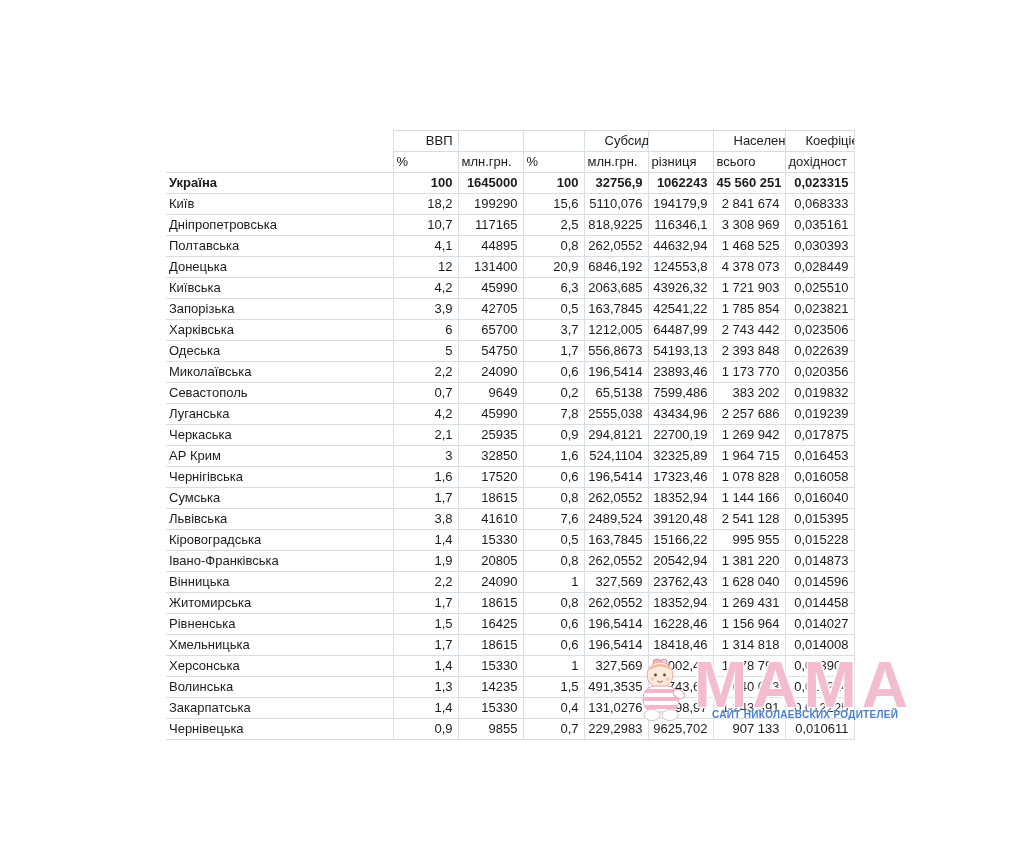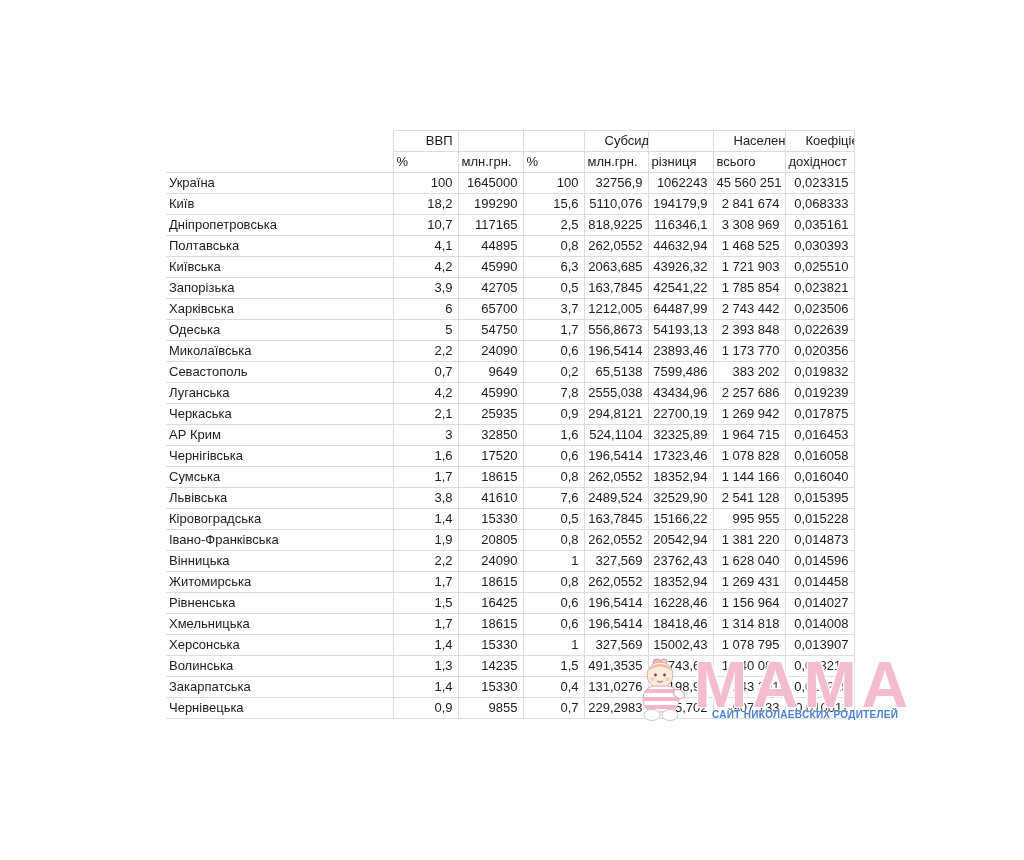--- a/index.html
+++ b/index.html
@@ -9,21 +9,21 @@
   #sheet{position:absolute;left:166px;top:130px;}
   table.grid{border-collapse:collapse;table-layout:fixed;width:688px;}
   table.grid td,table.grid th{height:20px;padding:0 5px 0 3px;font-size:13px;font-weight:normal;
       line-height:20px;white-space:nowrap;overflow:hidden;box-sizing:border-box;
       border-right:1px solid #d6dde6;border-bottom:1px solid #d6dde6;text-align:left;vertical-align:middle;}
   table.grid .num{text-align:right;padding-right:5px;}
   table.grid .c-name{padding-left:3px;}
   tr.hdr1 th{border-top:1px solid #d6dde6;padding-left:20px;}
   tr.hdr1 th.c-name{border-top:none;border-bottom:none;}
   tr.hdr1 th.h-gdp{text-align:right;}
-  tr.bold td{font-weight:normal;}
+  tr.bold td{font-weight:bold;}
   
   #wm{position:absolute;left:0;top:0;width:1024px;height:860px;pointer-events:none;}
   #wm-title{position:absolute;left:694px;top:660px;width:172px;height:50px;
       font-size:64px;font-weight:bold;line-height:50px;letter-spacing:5px;
       color:rgba(243,179,201,0.88);
       text-shadow:-1px -1px 0 #fff,1px -1px 0 #fff,-1px 1px 0 #fff,1px 1px 0 #fff,0 0 4px #ffffff;}
   #wm-sub{position:absolute;left:676px;top:709px;width:190px;
       font-size:10px;font-weight:bold;letter-spacing:0.3px;color:#4b7fd2;
       text-shadow:0 0 2px #fff,0 0 2px #fff;margin-left:36px;}
   #wm-baby{position:absolute;left:637px;top:658px;}
@@ -102,20 +102,30 @@
       <td class="c-name">Полтавська</td>
       <td class="num">4,1</td>
       <td class="num">44895</td>
       <td class="num">0,8</td>
       <td class="num">262,0552</td>
       <td class="num">44632,94</td>
       <td class="num">1 468 525</td>
       <td class="num">0,030393</td>
     </tr>
           <tr>
+      <td class="c-name">Донецька</td>
+      <td class="num">12</td>
+      <td class="num">131400</td>
+      <td class="num">20,9</td>
+      <td class="num">6846,192</td>
+      <td class="num">124553,8</td>
+      <td class="num">4 378 073</td>
+      <td class="num">0,028449</td>
+    </tr>
+          <tr>
       <td class="c-name">Київська</td>
       <td class="num">4,2</td>
       <td class="num">45990</td>
       <td class="num">6,3</td>
       <td class="num">2063,685</td>
       <td class="num">43926,32</td>
       <td class="num">1 721 903</td>
       <td class="num">0,025510</td>
     </tr>
           <tr>
@@ -217,21 +227,21 @@
       <td class="num">18352,94</td>
       <td class="num">1 144 166</td>
       <td class="num">0,016040</td>
     </tr>
           <tr>
       <td class="c-name">Львівська</td>
       <td class="num">3,8</td>
       <td class="num">41610</td>
       <td class="num">7,6</td>
       <td class="num">2489,524</td>
-      <td class="num">32529,90</td>
+      <td class="num">39120,48</td>
       <td class="num">2 541 128</td>
       <td class="num">0,015395</td>
     </tr>
           <tr>
       <td class="c-name">Кіровоградська</td>
       <td class="num">1,4</td>
       <td class="num">15330</td>
       <td class="num">0,5</td>
       <td class="num">163,7845</td>
       <td class="num">15166,22</td>

